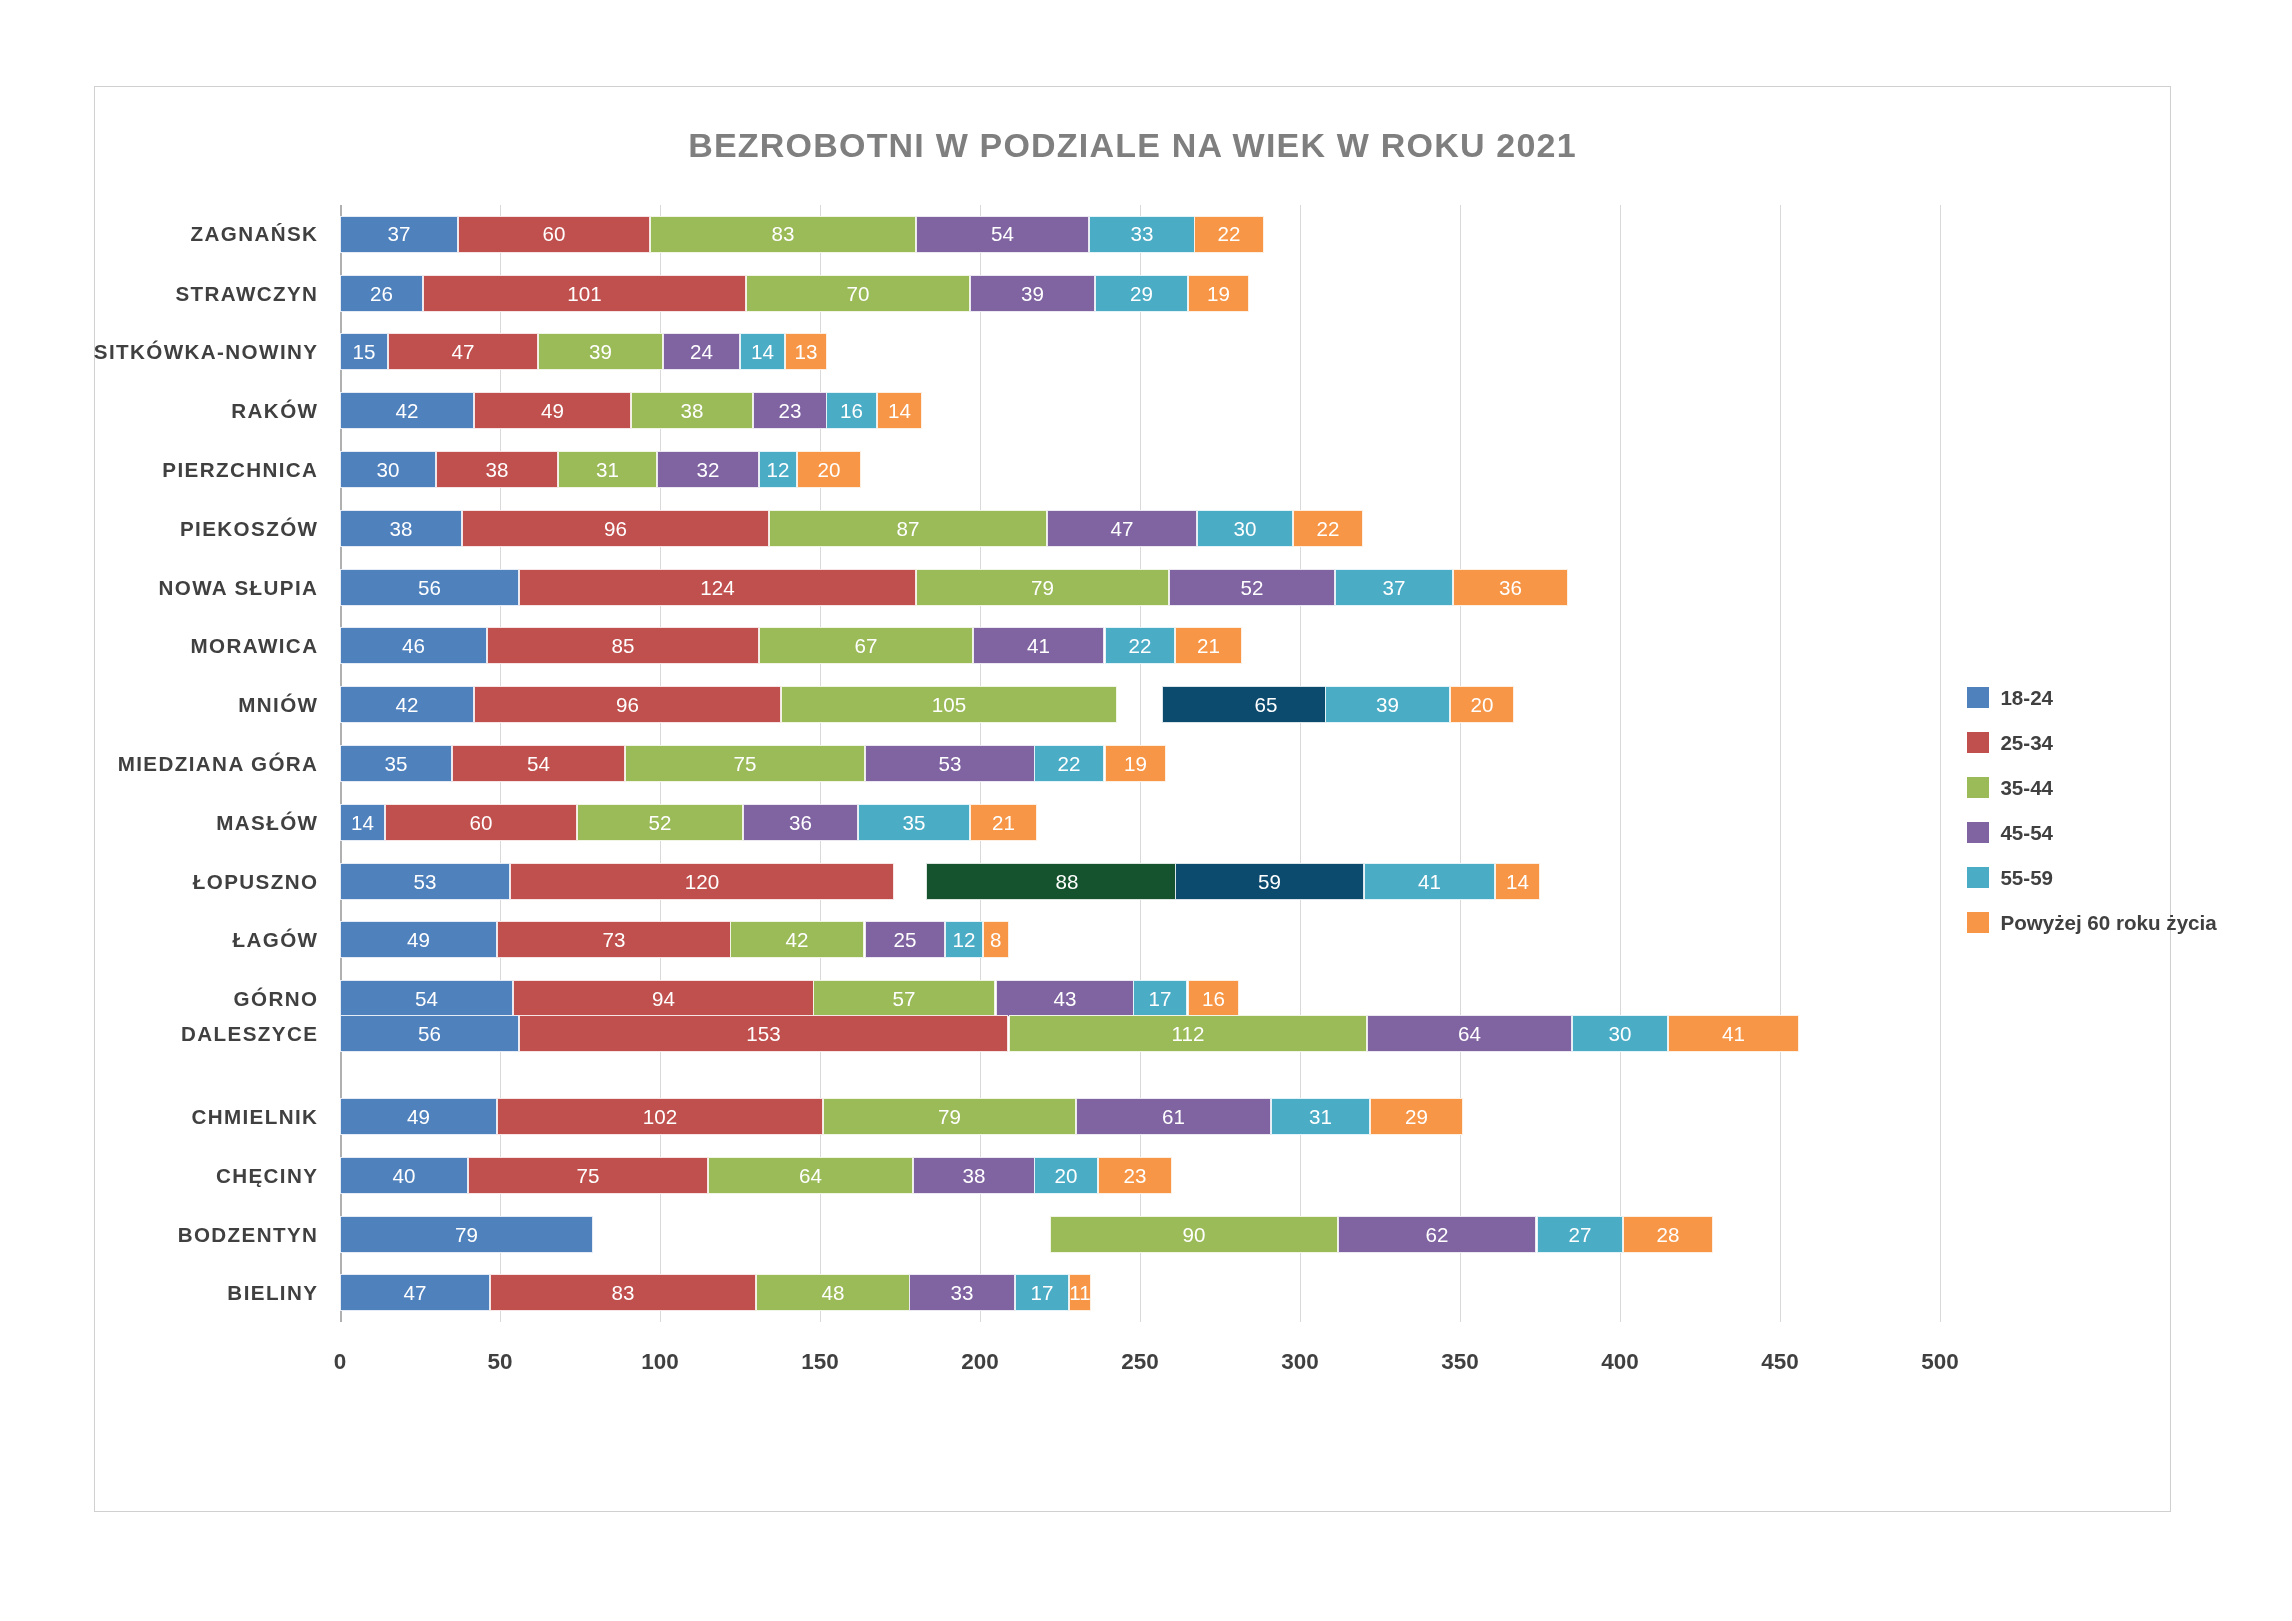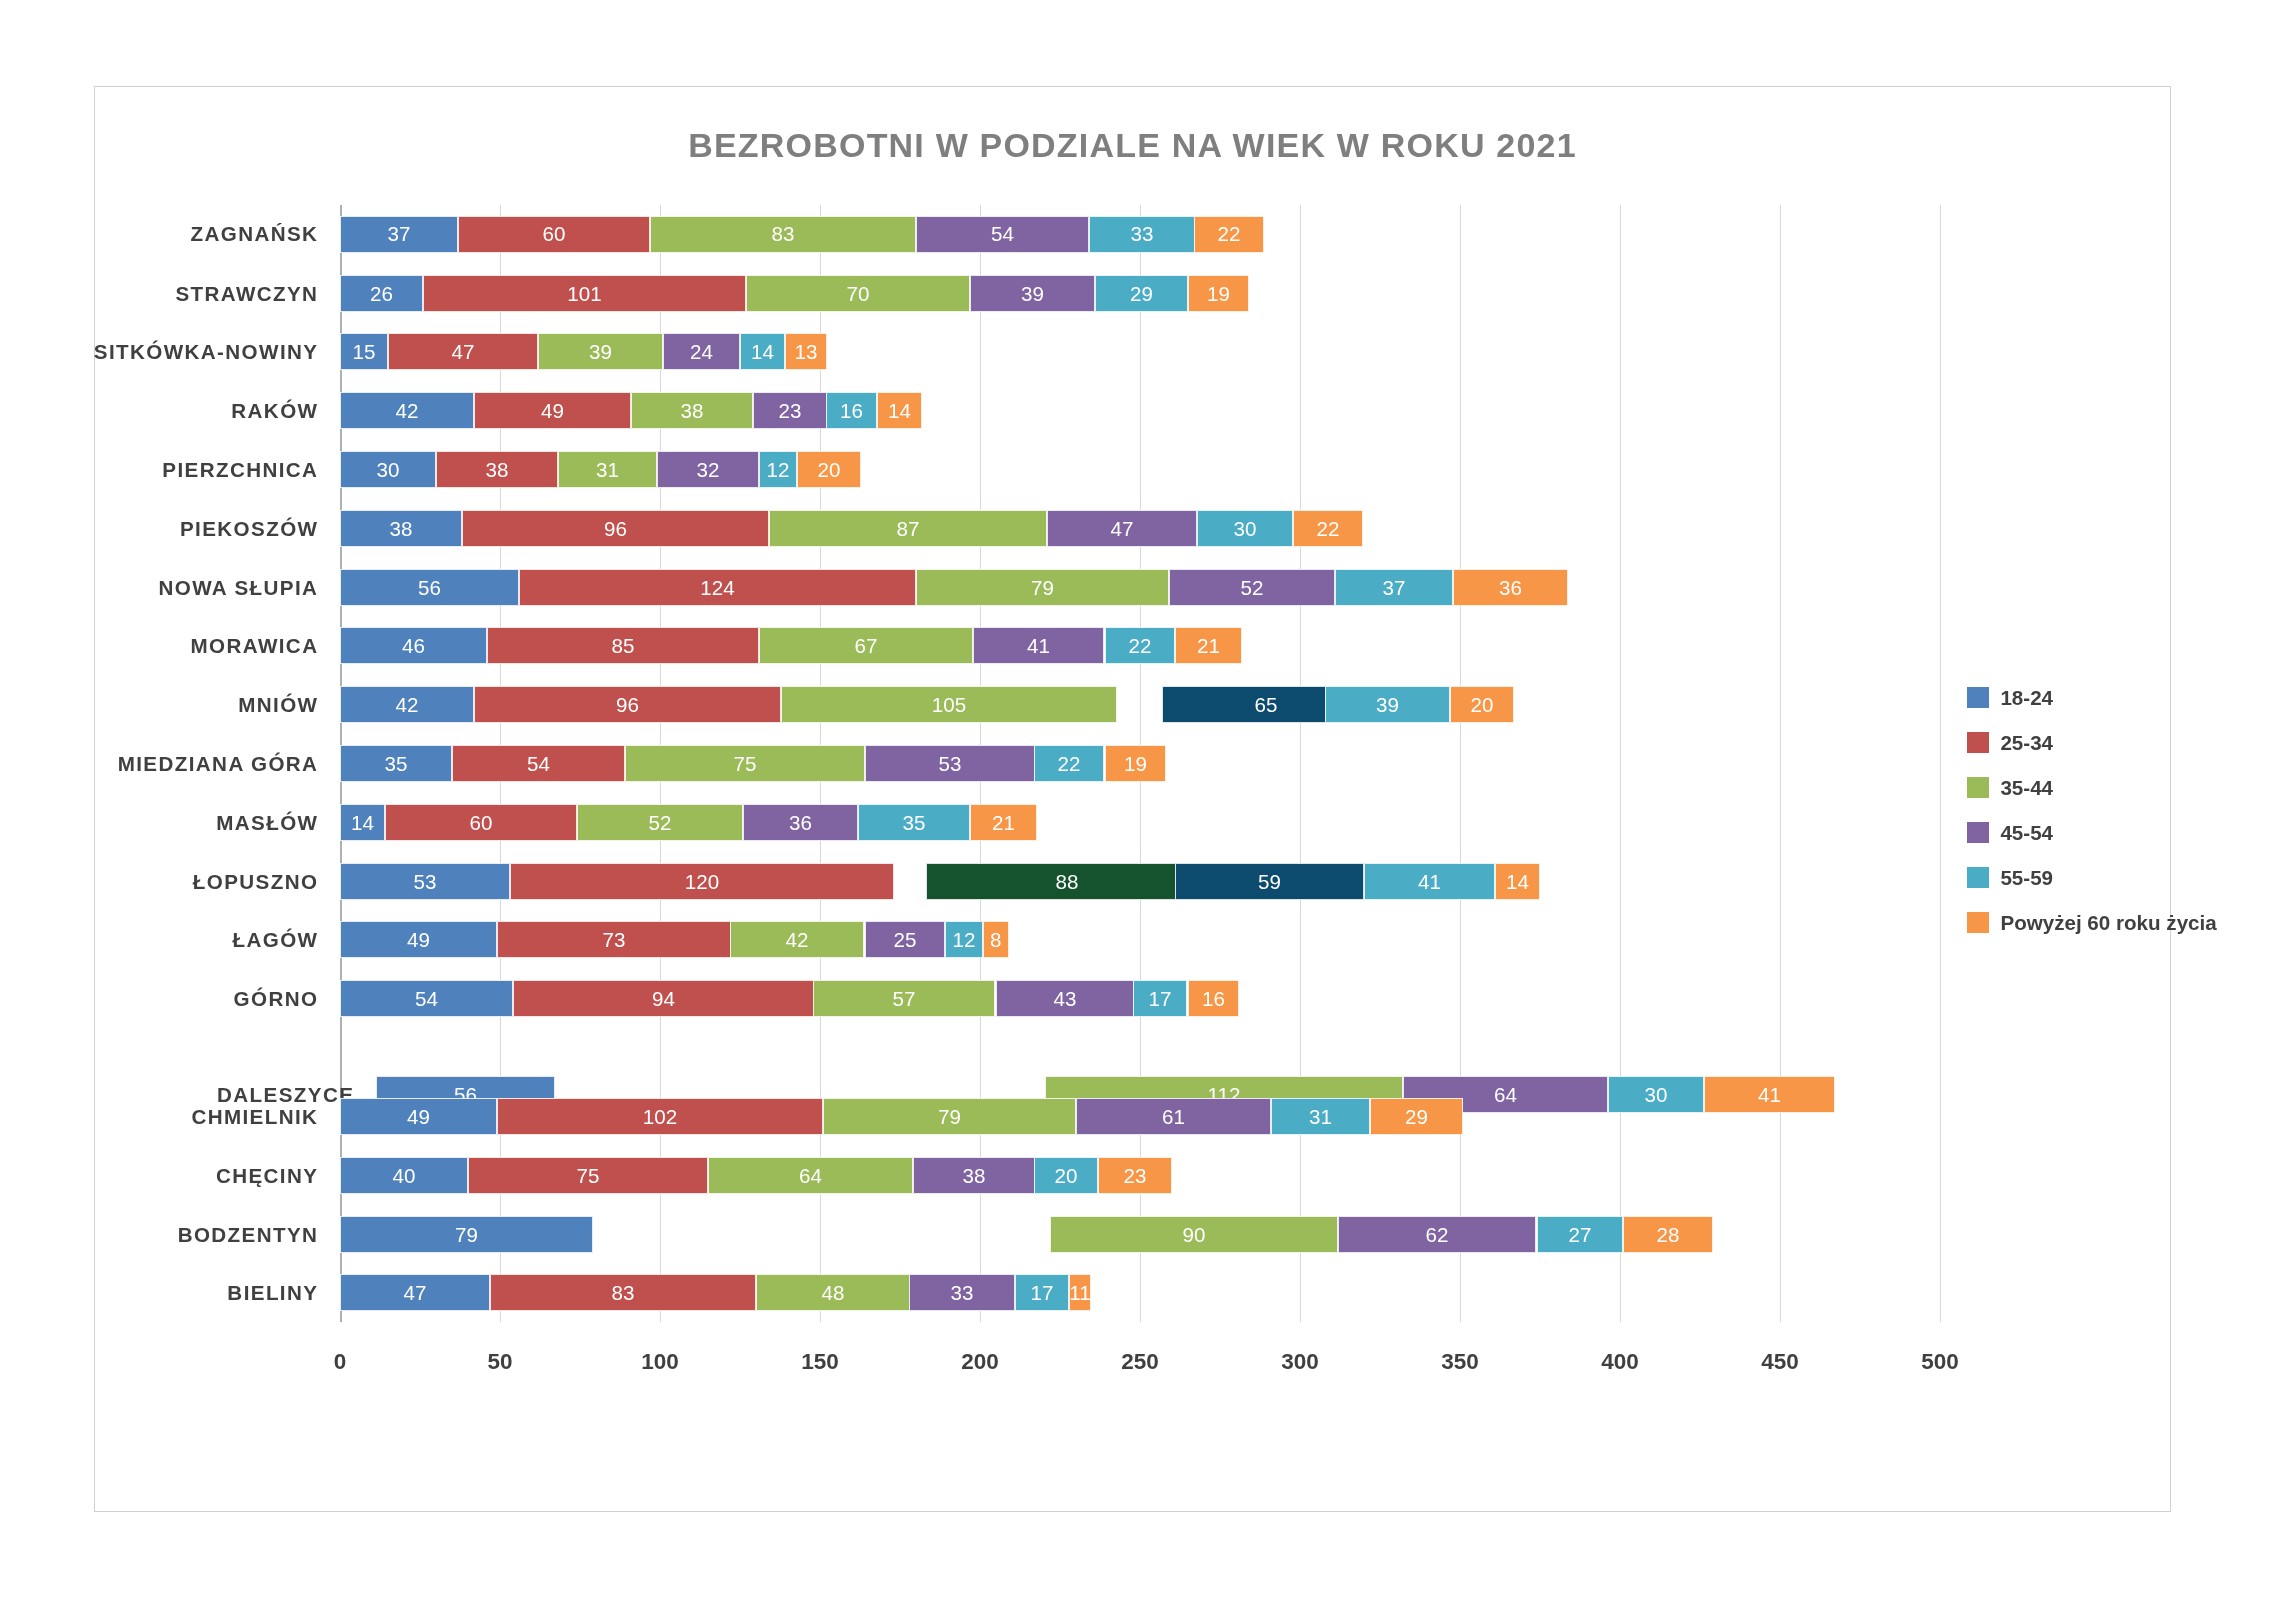--- a/index.html
+++ b/index.html
@@ -313,24 +313,25 @@
           <div class="cat-label">GÓRNO</div>
           <div class="bar-track">
             <div class="seg" title="18-24: 54" style="left: 0px; width: 173px; background: rgb(79, 129, 189);">54</div>
             <div class="seg" title="25-34: 94" style="left: 173px; width: 301px; background: rgb(192, 80, 77);">94</div>
             <div class="seg" title="35-44: 57" style="left: 473px; width: 182px; background: rgb(155, 187, 89);">57</div>
             <div class="seg" title="45-54: 43" style="left: 656px; width: 138px; background: rgb(128, 100, 162);">43</div>
             <div class="seg" title="55-59: 17" style="left: 793px; width: 54px; background: rgb(75, 172, 198);">17</div>
             <div class="seg" title="Powyżej 60 roku życia: 16" style="left: 848px; width: 51px; background: rgb(247, 150, 70);">16</div>
           </div>
         </div>
-        <div class="row" style="top: 871px; height: 37px; margin-left: 36px;">
+        <div class="row" style="top: 810px; height: 37px;">
           <div class="cat-label">DALESZYCE</div>
           <div class="bar-track">
             <div class="seg" title="18-24: 56" style="left: 0px; width: 179px; background: rgb(79, 129, 189);">56</div>
+            <div class="seg" title="25-34: 153" style="left: 179px; width: 489px; background: rgb(192, 80, 77);">153</div>
             <div class="seg" title="35-44: 112" style="left: 669px; width: 358px; background: rgb(155, 187, 89);">112</div>
             <div class="seg" title="45-54: 64" style="left: 1027px; width: 205px; background: rgb(128, 100, 162);">64</div>
             <div class="seg" title="55-59: 30" style="left: 1232px; width: 96px; background: rgb(75, 172, 198);">30</div>
             <div class="seg" title="Powyżej 60 roku życia: 41" style="left: 1328px; width: 131px; background: rgb(247, 150, 70);">41</div>
           </div>
         </div>
         <div class="row" style="top: 893px; height: 37px;">
           <div class="cat-label">CHMIELNIK</div>
           <div class="bar-track">
             <div class="seg" title="18-24: 49" style="left: 0px; width: 157px; background: rgb(79, 129, 189);">49</div>

